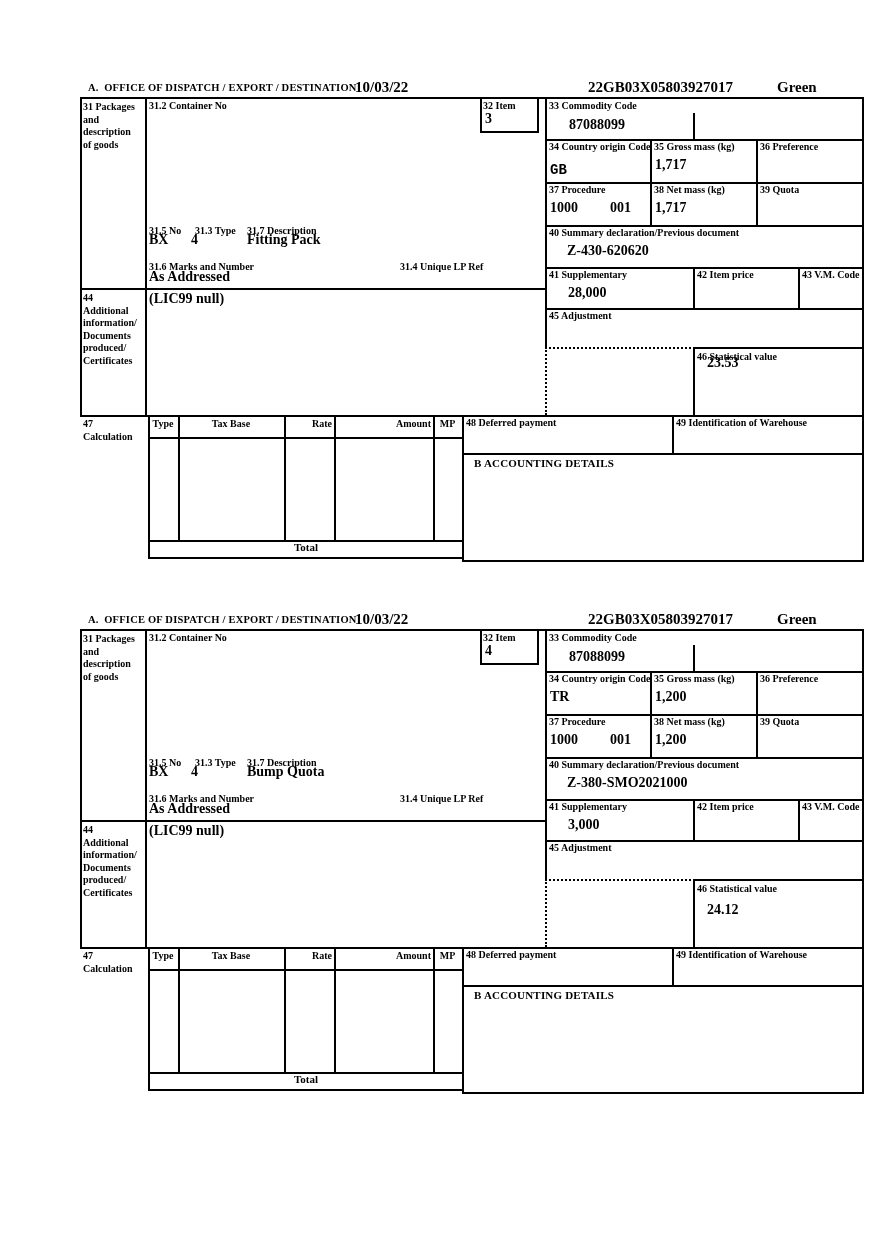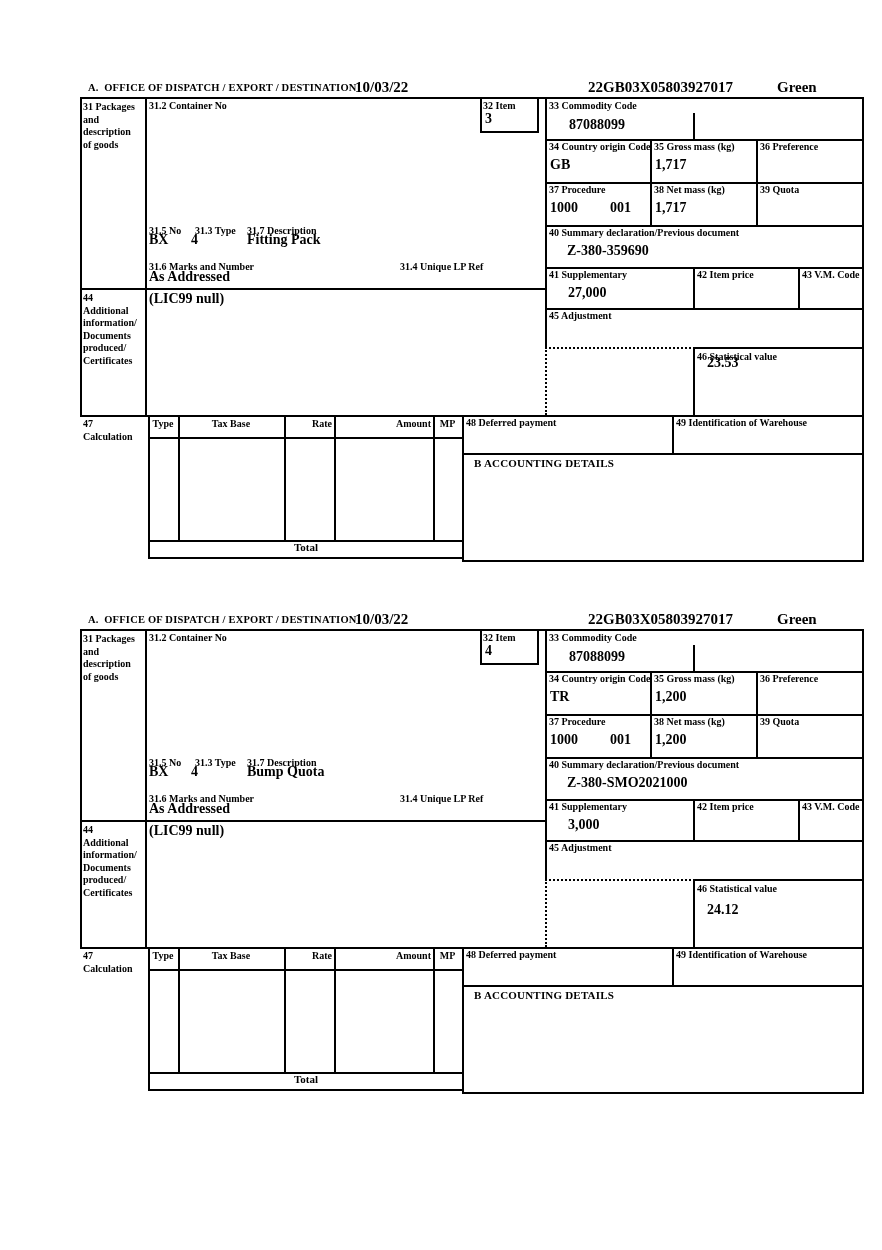--- a/index.html
+++ b/index.html
@@ -89,34 +89,34 @@
 Additional
 information/
 Documents
 produced/
 Certificates</div>
     <div class="val" style="left:69px;top:211px;">(LIC99 null)</div>
 
     <div class="lbl" style="left:469px;top:20px;">33 Commodity Code</div>
     <div class="val" style="left:489px;top:37px;">87088099</div>
     <div class="lbl" style="left:469px;top:61px;">34 Country origin Code</div>
-    <div class="val" style="left:470px;top:77px;">GB</div>
+    <div class="val" style="left:470px;top:83px;font-family:Liberation Mono, monospace;">GB</div>
     <div class="lbl" style="left:574px;top:61px;">35 Gross mass (kg)</div>
     <div class="val" style="left:575px;top:77px;">1,717</div>
     <div class="lbl" style="left:680px;top:61px;">36 Preference</div>
     <div class="lbl" style="left:469px;top:104px;">37 Procedure</div>
     <div class="val" style="left:470px;top:120px;">1000</div>
     <div class="val" style="left:530px;top:120px;">001</div>
     <div class="lbl" style="left:574px;top:104px;">38 Net mass (kg)</div>
     <div class="val" style="left:575px;top:120px;">1,717</div>
     <div class="lbl" style="left:680px;top:104px;">39 Quota</div>
     <div class="lbl" style="left:469px;top:147px;">40 Summary declaration/Previous document</div>
-    <div class="val" style="left:487px;top:163px;">Z-380-359690</div>
+    <div class="val" style="left:487px;top:163px;">Z-430-620620</div>
     <div class="lbl" style="left:469px;top:189px;">41 Supplementary</div>
-    <div class="val" style="left:488px;top:205px;">27,000</div>
+    <div class="val" style="left:488px;top:205px;">28,000</div>
     <div class="lbl" style="left:617px;top:189px;">42 Item price</div>
     <div class="lbl" style="left:722px;top:189px;">43 V.M. Code</div>
     <div class="lbl" style="left:469px;top:230px;">45 Adjustment</div>
     <div class="lbl" style="left:617px;top:271px;">46 Statistical value</div>
     <div class="val" style="left:627px;top:275px;">23.53</div>
 
     <div class="lbl lblm" style="left:3px;top:338px;">47
 Calculation</div>
     <div class="th" style="left:68px;top:338px;width:30px;text-align:center;">Type</div>
     <div class="th" style="left:98px;top:338px;width:106px;text-align:center;">Tax Base</div>

